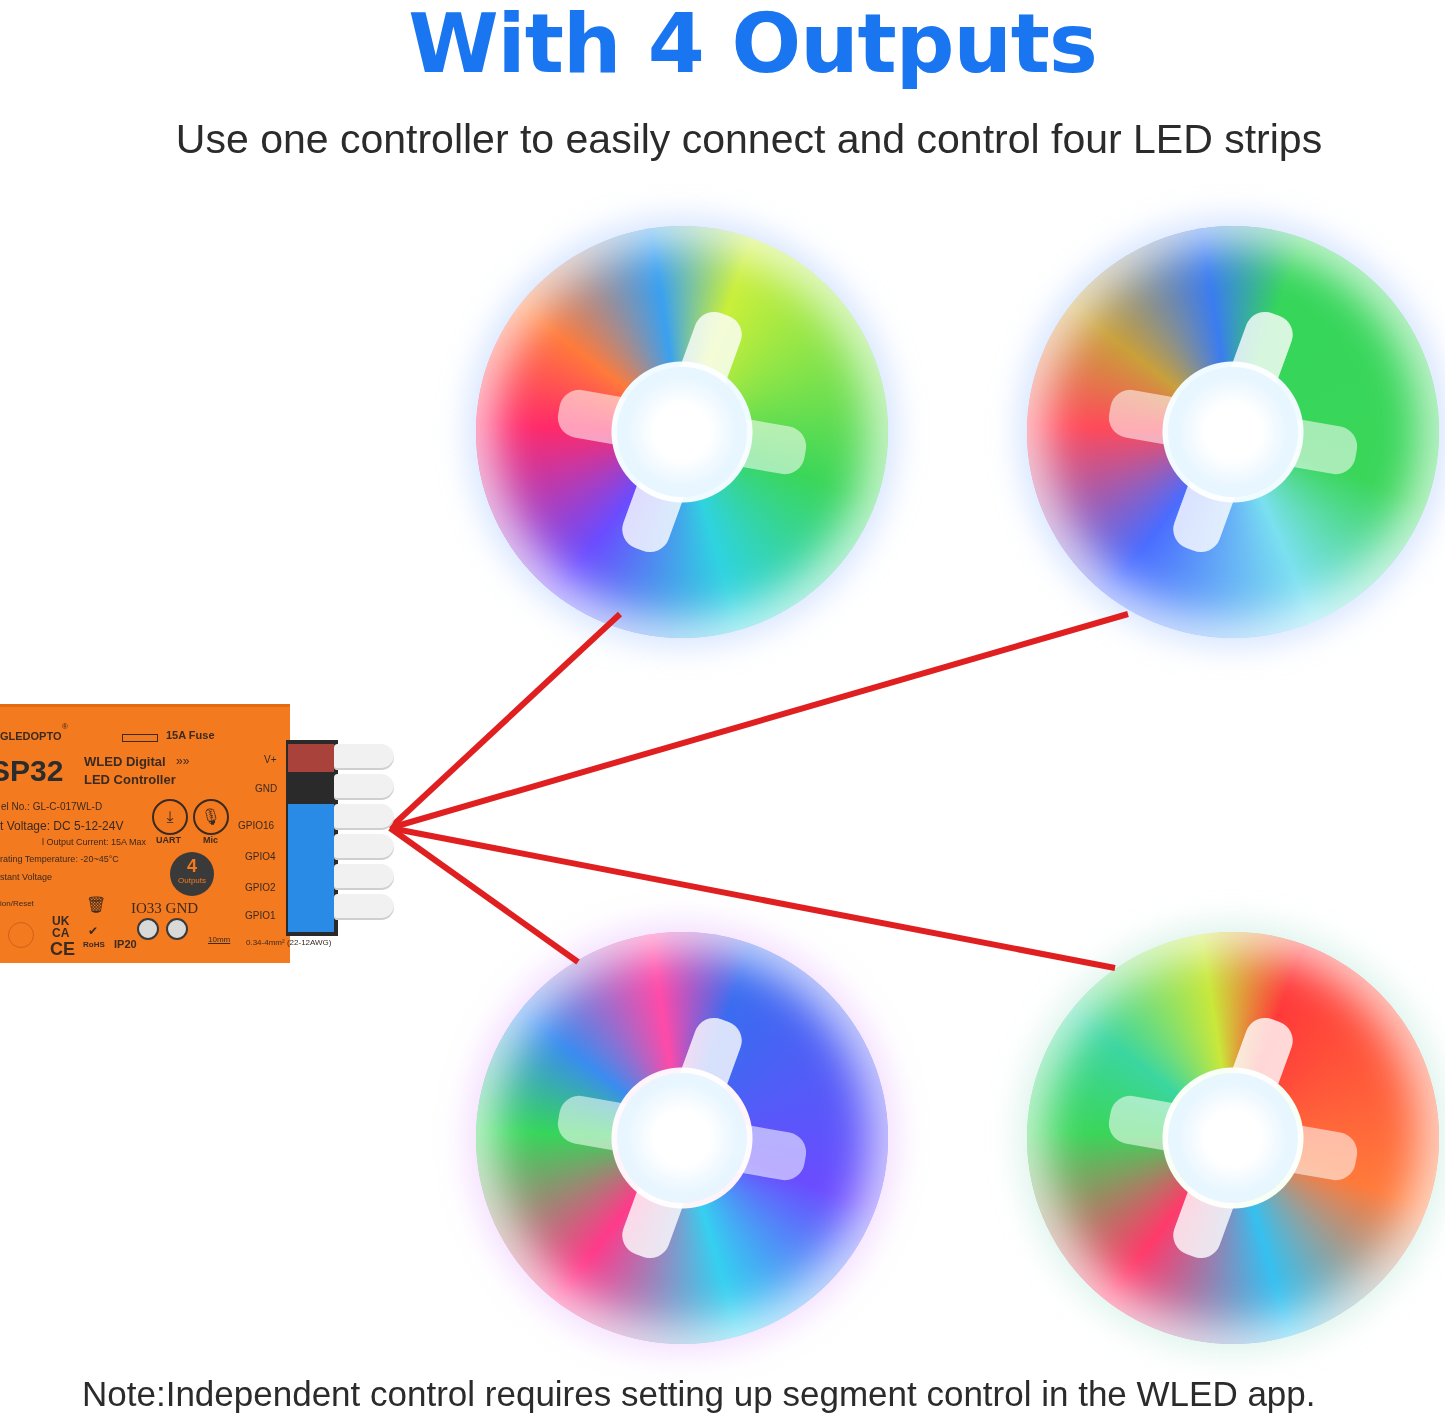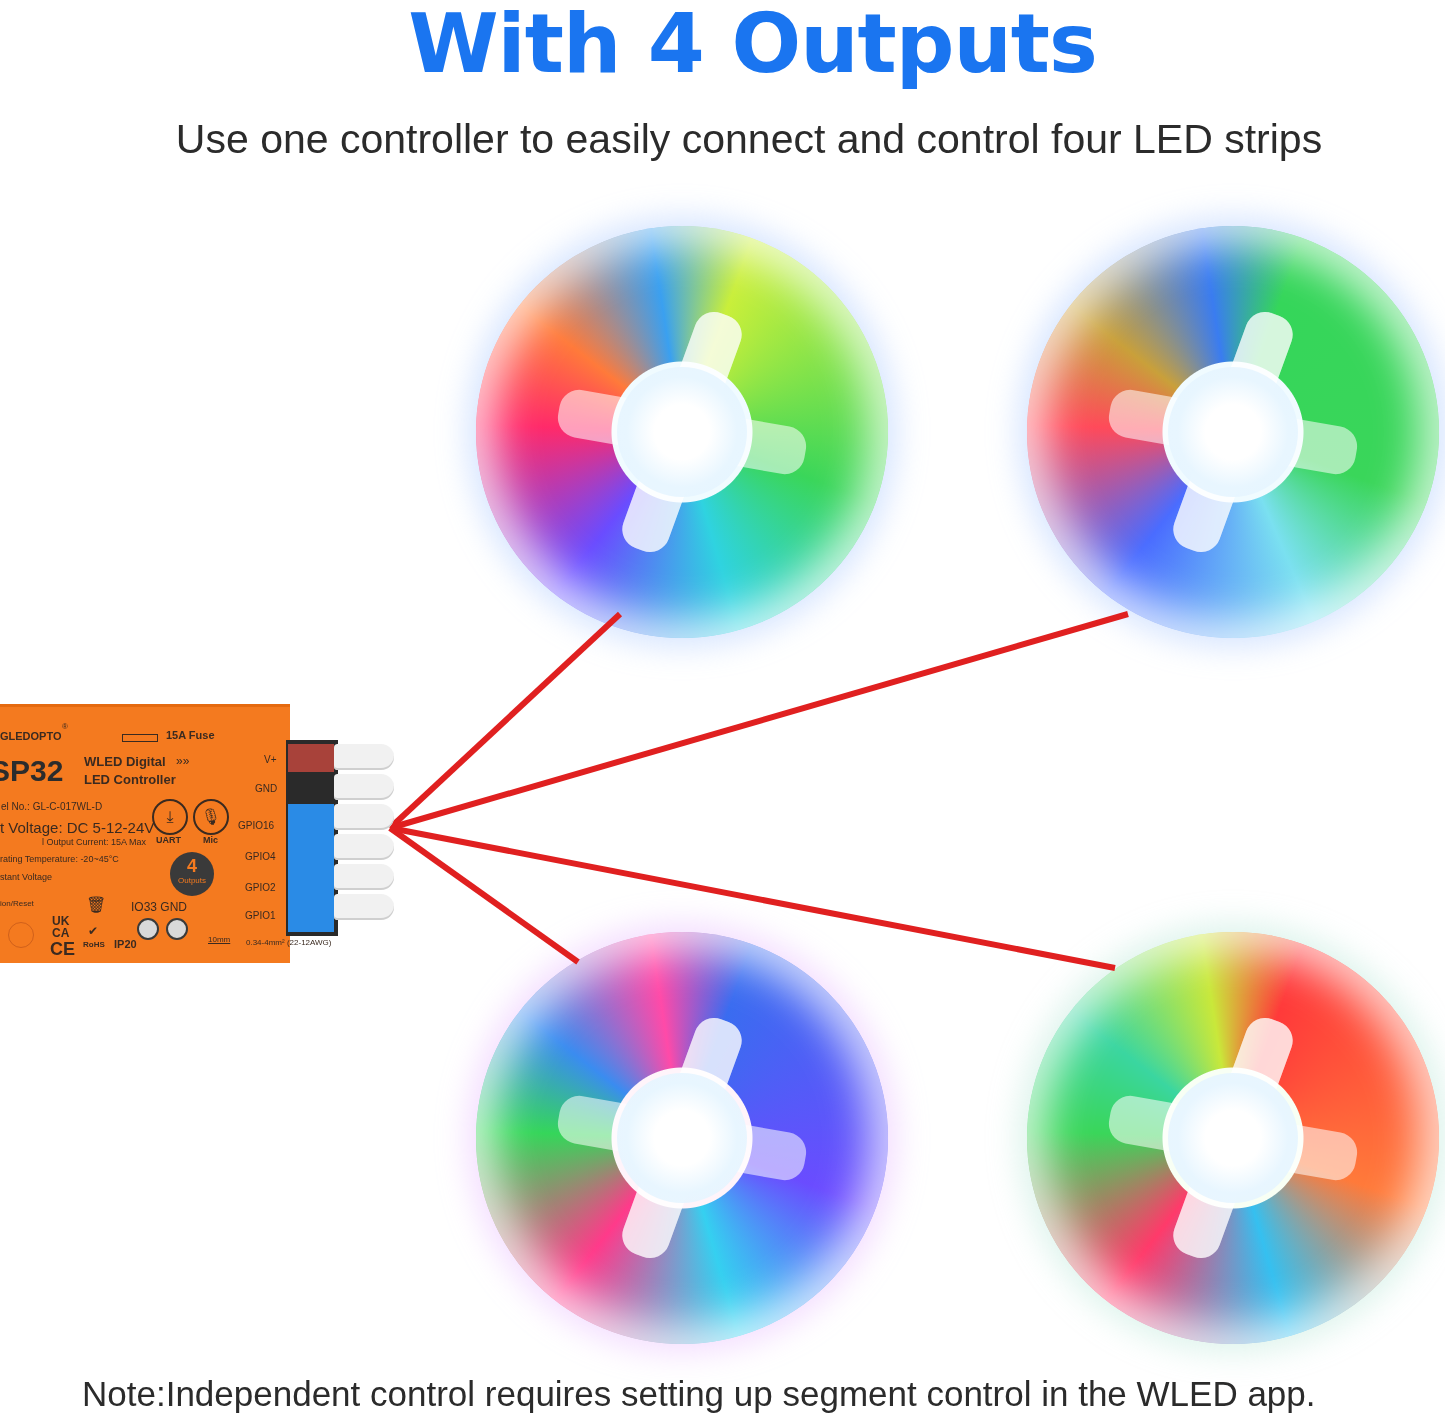--- a/index.html
+++ b/index.html
@@ -69,21 +69,21 @@
   <span class="ctrl-text" style="left:62px;top:20px;font-size:8px;">®</span>
   <span class="ctrl-text" style="left:122px;top:32px;width:34px;height:6px;border:1px solid #3a2a20;"></span>
   <span class="ctrl-text" style="left:166px;top:27px;font-size:11px;font-weight:bold;">15A Fuse</span>
 
   <span class="ctrl-text" style="left:-10px;top:52px;font-size:30px;font-weight:bold;color:#2c2c2c;">SP32</span>
   <span class="ctrl-text" style="left:84px;top:52px;font-size:13px;font-weight:bold;">WLED Digital</span>
   <span class="ctrl-text" style="left:176px;top:52px;font-size:12px;">»»</span>
   <span class="ctrl-text" style="left:84px;top:70px;font-size:13px;font-weight:bold;text-align:center;">LED Controller</span>
 
   <span class="ctrl-text" style="left:1px;top:99px;font-size:10px;">el No.: GL-C-017WL-D</span>
-  <span class="ctrl-text" style="left:0;top:117px;font-size:15px;">t Voltage: DC 5-12-24V</span>
+  <span class="ctrl-text" style="left:0;top:117px;font-size:12px;">t Voltage: DC 5-12-24V</span>
   <span class="ctrl-text" style="left:0;top:135px;font-size:9px;padding-left:42px;">l Output Current: 15A Max</span>
   <span class="ctrl-text" style="left:0;top:152px;font-size:9px;">rating Temperature: -20~45°C</span>
   <span class="ctrl-text" style="left:0;top:170px;font-size:9px;">stant Voltage</span>
 
   <span class="ctrl-text" style="left:152px;top:97px;width:32px;height:32px;border:2px solid #3a2a20;border-radius:50%;text-align:center;font-size:16px;line-height:32px;">⤓</span>
   <span class="ctrl-text" style="left:193px;top:97px;width:32px;height:32px;border:2px solid #3a2a20;border-radius:50%;text-align:center;font-size:16px;line-height:32px;">🎙</span>
   <span class="ctrl-text" style="left:156px;top:133px;font-size:9px;font-weight:bold;">UART</span>
   <span class="ctrl-text" style="left:203px;top:133px;font-size:9px;font-weight:bold;">Mic</span>
 
   <div style="position:absolute;left:170px;top:150px;width:44px;height:44px;border-radius:50%;background:#3a3a3a;text-align:center;color:#f47a1f;">
@@ -93,21 +93,21 @@
 
   <span class="ctrl-text" style="left:0;top:197px;font-size:8px;">ion/Reset</span>
   <span class="ctrl-text" style="left:8px;top:220px;width:24px;height:24px;border-radius:50%;border:1px solid #d0601a;"></span>
   <span class="ctrl-text" style="left:52px;top:193px;width:26px;font-size:12px;font-weight:bold;line-height:12px;white-space:normal;margin-top:20px;">UK CA</span>
   <span class="ctrl-text" style="left:86px;top:193px;font-size:16px;">🗑</span>
   <span class="ctrl-text" style="left:50px;top:237px;font-size:18px;font-weight:bold;">CE</span>
   <span class="ctrl-text" style="left:88px;top:222px;font-size:12px;">✔</span>
   <span class="ctrl-text" style="left:83px;top:238px;font-size:8px;font-weight:bold;">RoHS</span>
   <span class="ctrl-text" style="left:114px;top:236px;font-size:11px;font-weight:bold;">IP20</span>
 
-  <span class="ctrl-text" style="left:131px;top:198px;font-size:12px;">IO33 GND</span>
+  <span class="ctrl-text" style="left:131px;top:198px;font-size:15px;font-family:Liberation Serif, serif;">IO33 GND</span>
   <span class="ctrl-text" style="left:137px;top:216px;width:18px;height:18px;border-radius:50%;background:#d9d9d9;border:2px solid #3a3a3a;"></span>
   <span class="ctrl-text" style="left:166px;top:216px;width:18px;height:18px;border-radius:50%;background:#d9d9d9;border:2px solid #3a3a3a;"></span>
 
   <span class="ctrl-text" style="left:208px;top:233px;font-size:8px;text-decoration:underline;">10mm</span>
   <span class="ctrl-text" style="left:246px;top:236px;font-size:8px;">0.34-4mm² (22-12AWG)</span>
 
   <span class="ctrl-text" style="left:264px;top:52px;font-size:10px;">V+</span>
   <span class="ctrl-text" style="left:255px;top:81px;font-size:10px;">GND</span>
   <span class="ctrl-text" style="left:238px;top:118px;font-size:10px;">GPIO16</span>
   <span class="ctrl-text" style="left:245px;top:149px;font-size:10px;">GPIO4</span>

